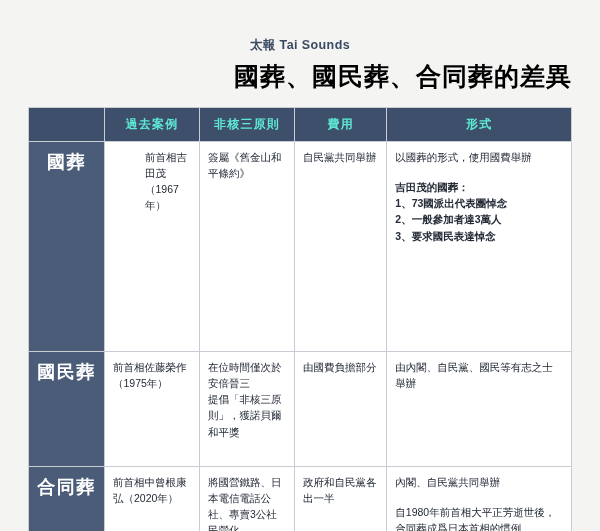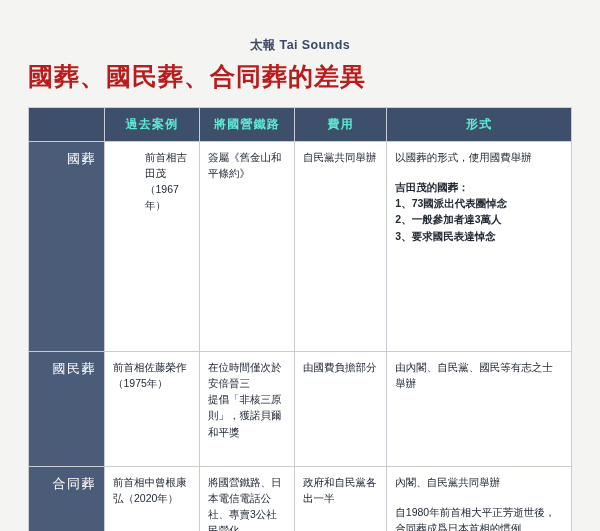--- a/index.html
+++ b/index.html
@@ -25,24 +25,24 @@
   }
   .brand {
     text-align: center;
     font-size: 12.5px;
     font-weight: bold;
     color: #3b4a63;
     letter-spacing: 0.4px;
     margin-bottom: 6px;
   }
   .headline {
-    text-align: left;
+    text-align: right;
     font-size: 25px;
     font-weight: bold;
-    color: #b91c1c;
+    color: #000000;
     letter-spacing: 1px;
     margin-bottom: 14px;
   }
   table.matrix {
     width: 100%;
     border-collapse: collapse;
     table-layout: fixed;
     background: #ffffff;
     font-size: 10.5px;
   }
@@ -67,23 +67,23 @@
     letter-spacing: 1.2px;
     padding: 8px 6px;
     border: 1px solid #3e4f6b;
   }
   thead th.corner {
     background: #3e4f6b;
   }
   td.rowlabel {
     background: #4a5c78;
     color: #ffffff;
-    font-size: 13px;
-    font-weight: normal;
-    text-align: right;
+    font-size: 18px;
+    font-weight: bold;
+    text-align: center;
     vertical-align: middle;
     letter-spacing: 1.5px;
     border: 1px solid #4a5c78;
   }
   td.cell {
     background: #ffffff;
     color: #232a36;
   }
   .blk {
     display: block;
@@ -105,21 +105,21 @@
       <col class="c0">
         <col class="c1">
         <col class="c2">
         <col class="c3">
         <col class="c4">
     </colgroup>
     <thead>
       <tr>
         <th class="corner"></th>
         <th>過去案例</th>
-        <th>將國營鐵路</th>
+        <th>非核三原則</th>
         <th>費用</th>
         <th>形式</th>
       </tr>
     </thead>
     <tbody>
 
       <tr style="height:210px;">
         <td class="rowlabel">國葬</td>
         <td class="cell" style="white-space:pre-line;padding-left:40px;">前首相吉田茂
 （1967年）</td>

